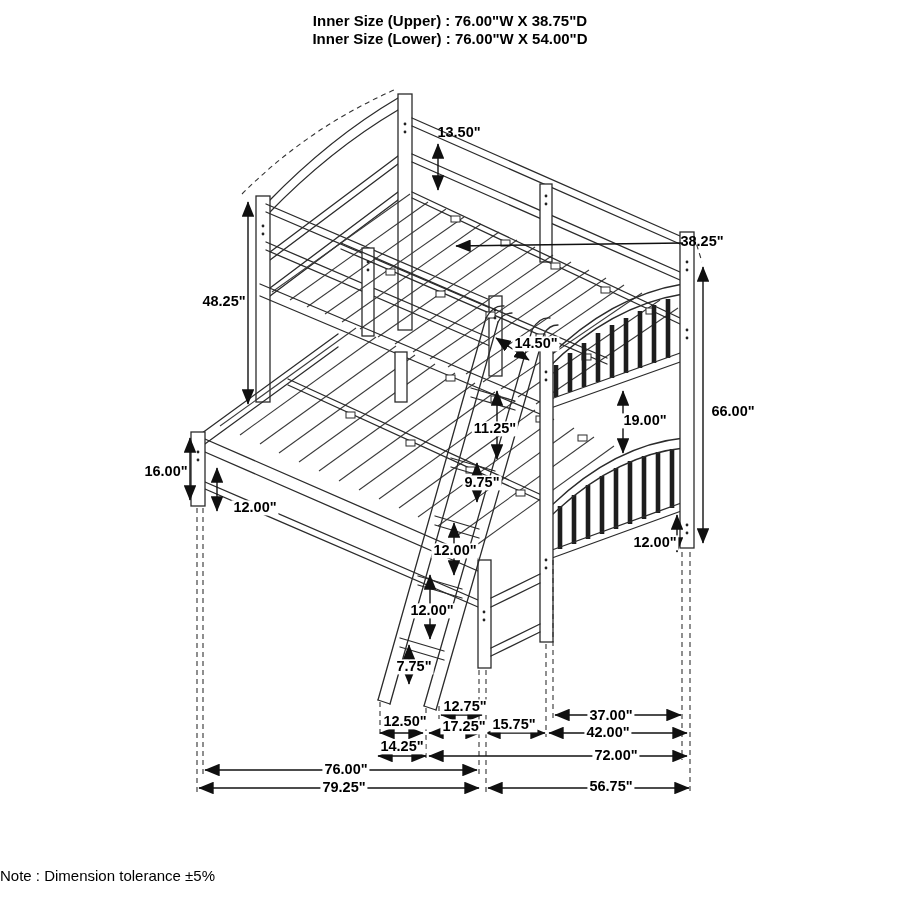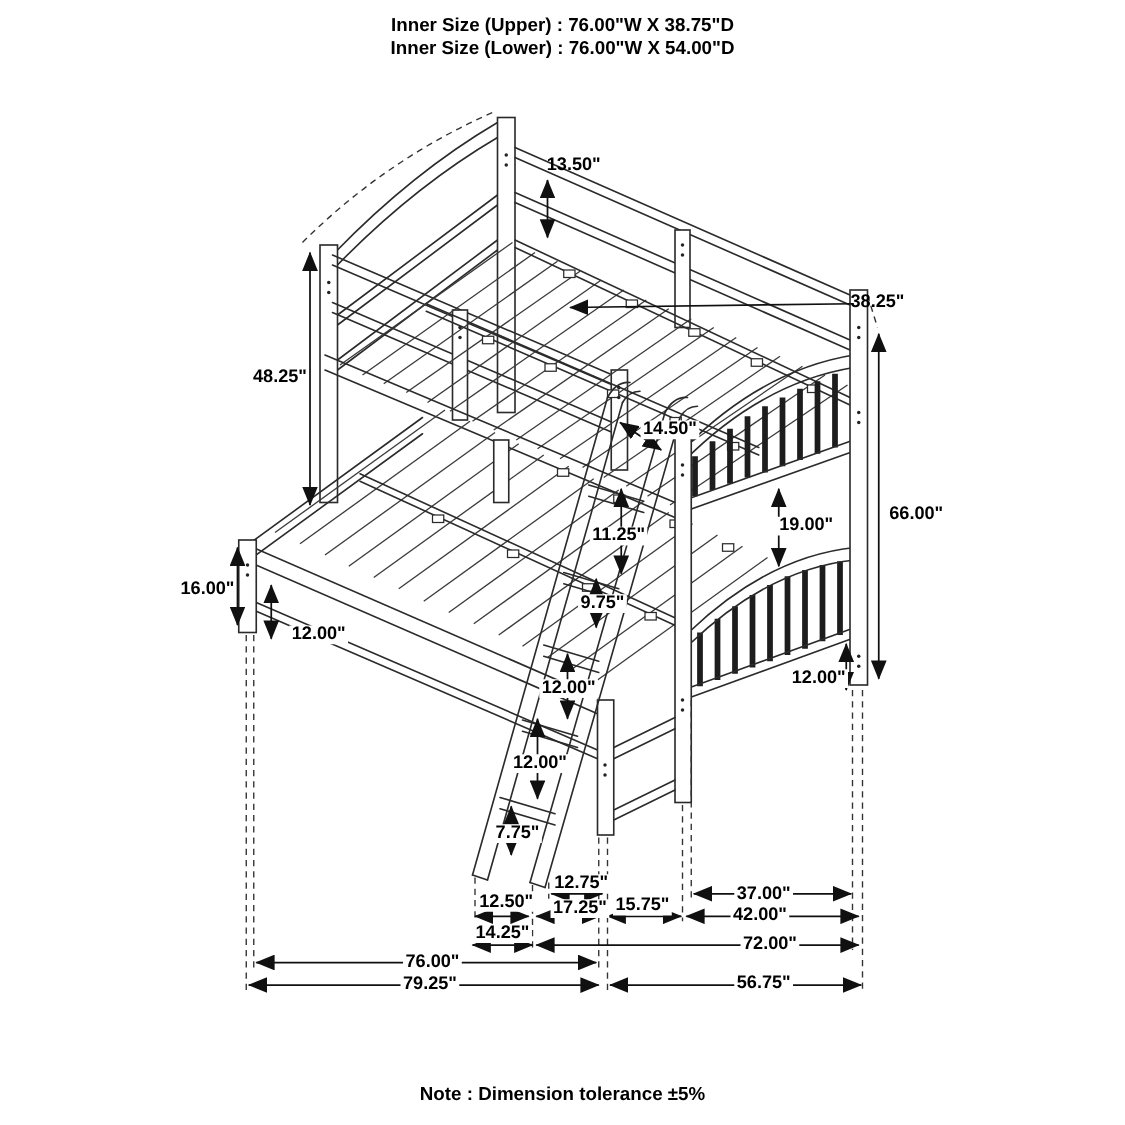--- a/index.html
+++ b/index.html
@@ -1,21 +1,21 @@
 <!DOCTYPE html>
 <html><head>
 <meta charset="utf-8">
 <style>
   html,body{margin:0;padding:0;background:#fff;}
   #page{position:relative;width:900px;height:900px;background:#ffffff;overflow:hidden;
         font-family:"Liberation Sans",sans-serif;}
   #hdr{position:absolute;left:0;top:12px;width:900px;text-align:center;
        font-size:15px;font-weight:700;color:#000;line-height:18px;}
-  #ftr{position:absolute;left:0;top:867px;width:900px;text-align:center;
-       font-size:15px;font-weight:700;color:#000;}
+  #ftr{position:absolute;left:0;top:867px;width:900px;text-align:left;
+       font-size:15px;font-weight:400;color:#000;}
   svg{position:absolute;left:0;top:0;}
   .dim{position:absolute;transform:translate(-50%,-50%);font-size:14.5px;font-weight:700;
        color:#000;white-space:nowrap;line-height:1.05;}
   .bg{background:#ffffff;padding:0 2px;}
   
   .a{stroke:#2b2b2b;stroke-width:1.3;fill:none;stroke-linecap:round;}
   .s{stroke:#3a3a3a;stroke-width:1.05;fill:none;}
   .fat{stroke:#1d1d1d;stroke-width:4.6;fill:none;}
   .po{stroke:#2b2b2b;stroke-width:1.3;fill:#ffffff;}
   .clip{stroke:#2b2b2b;stroke-width:1;fill:#ffffff;}

